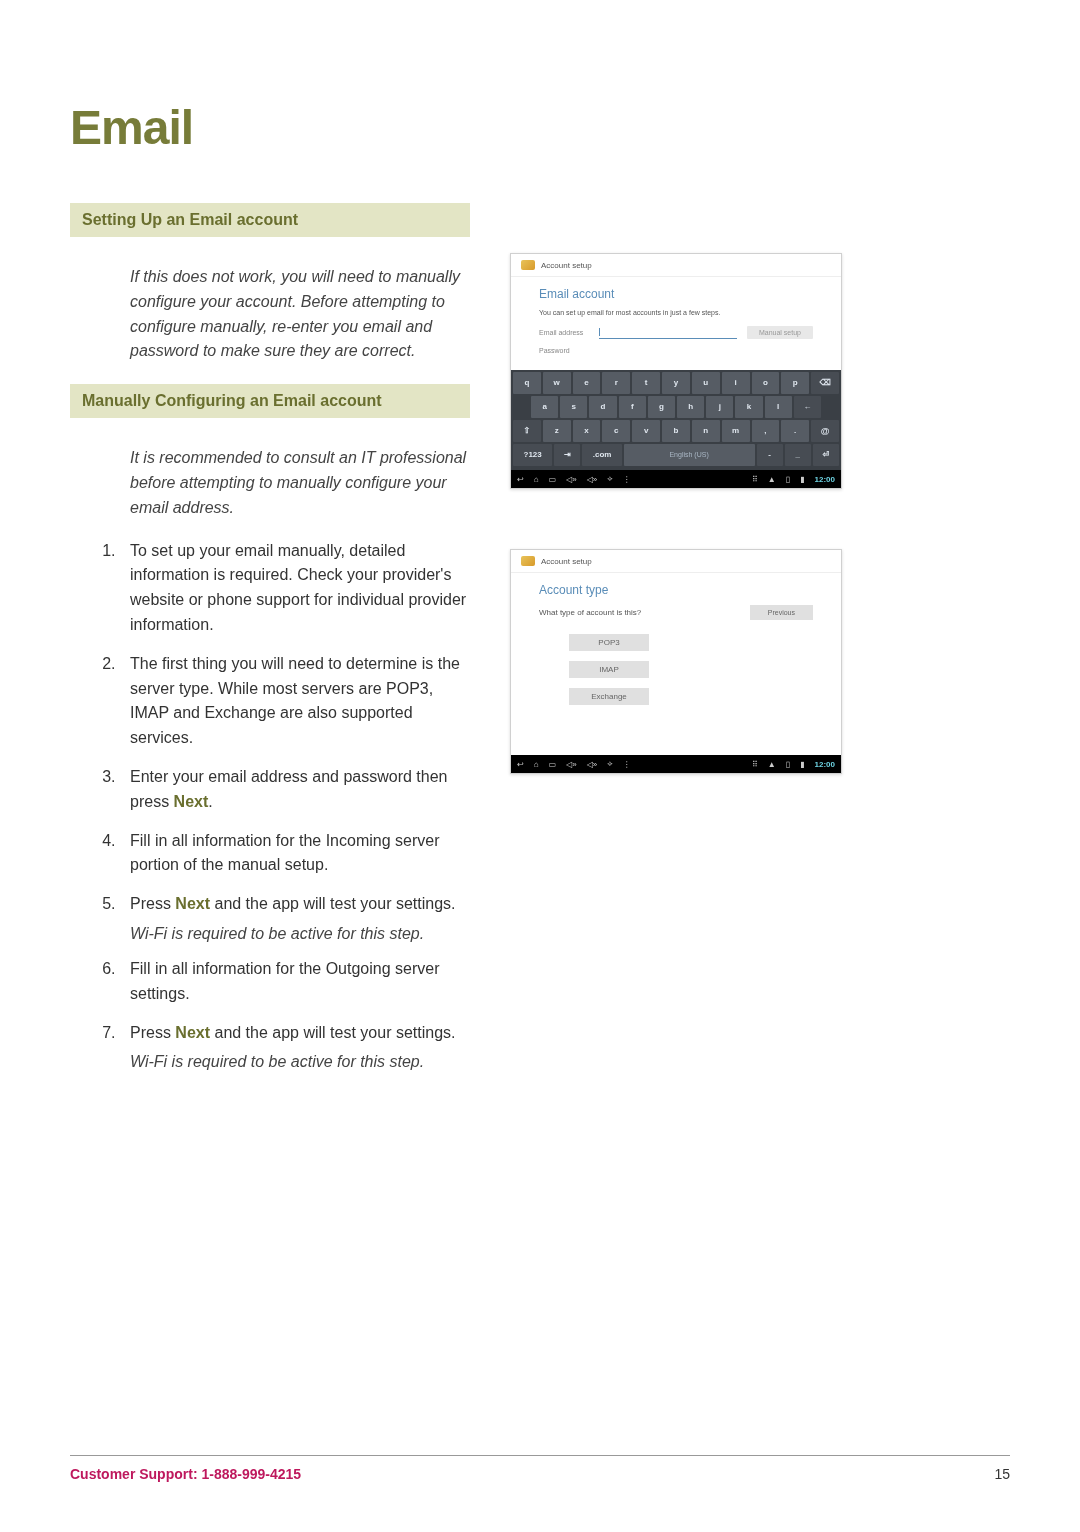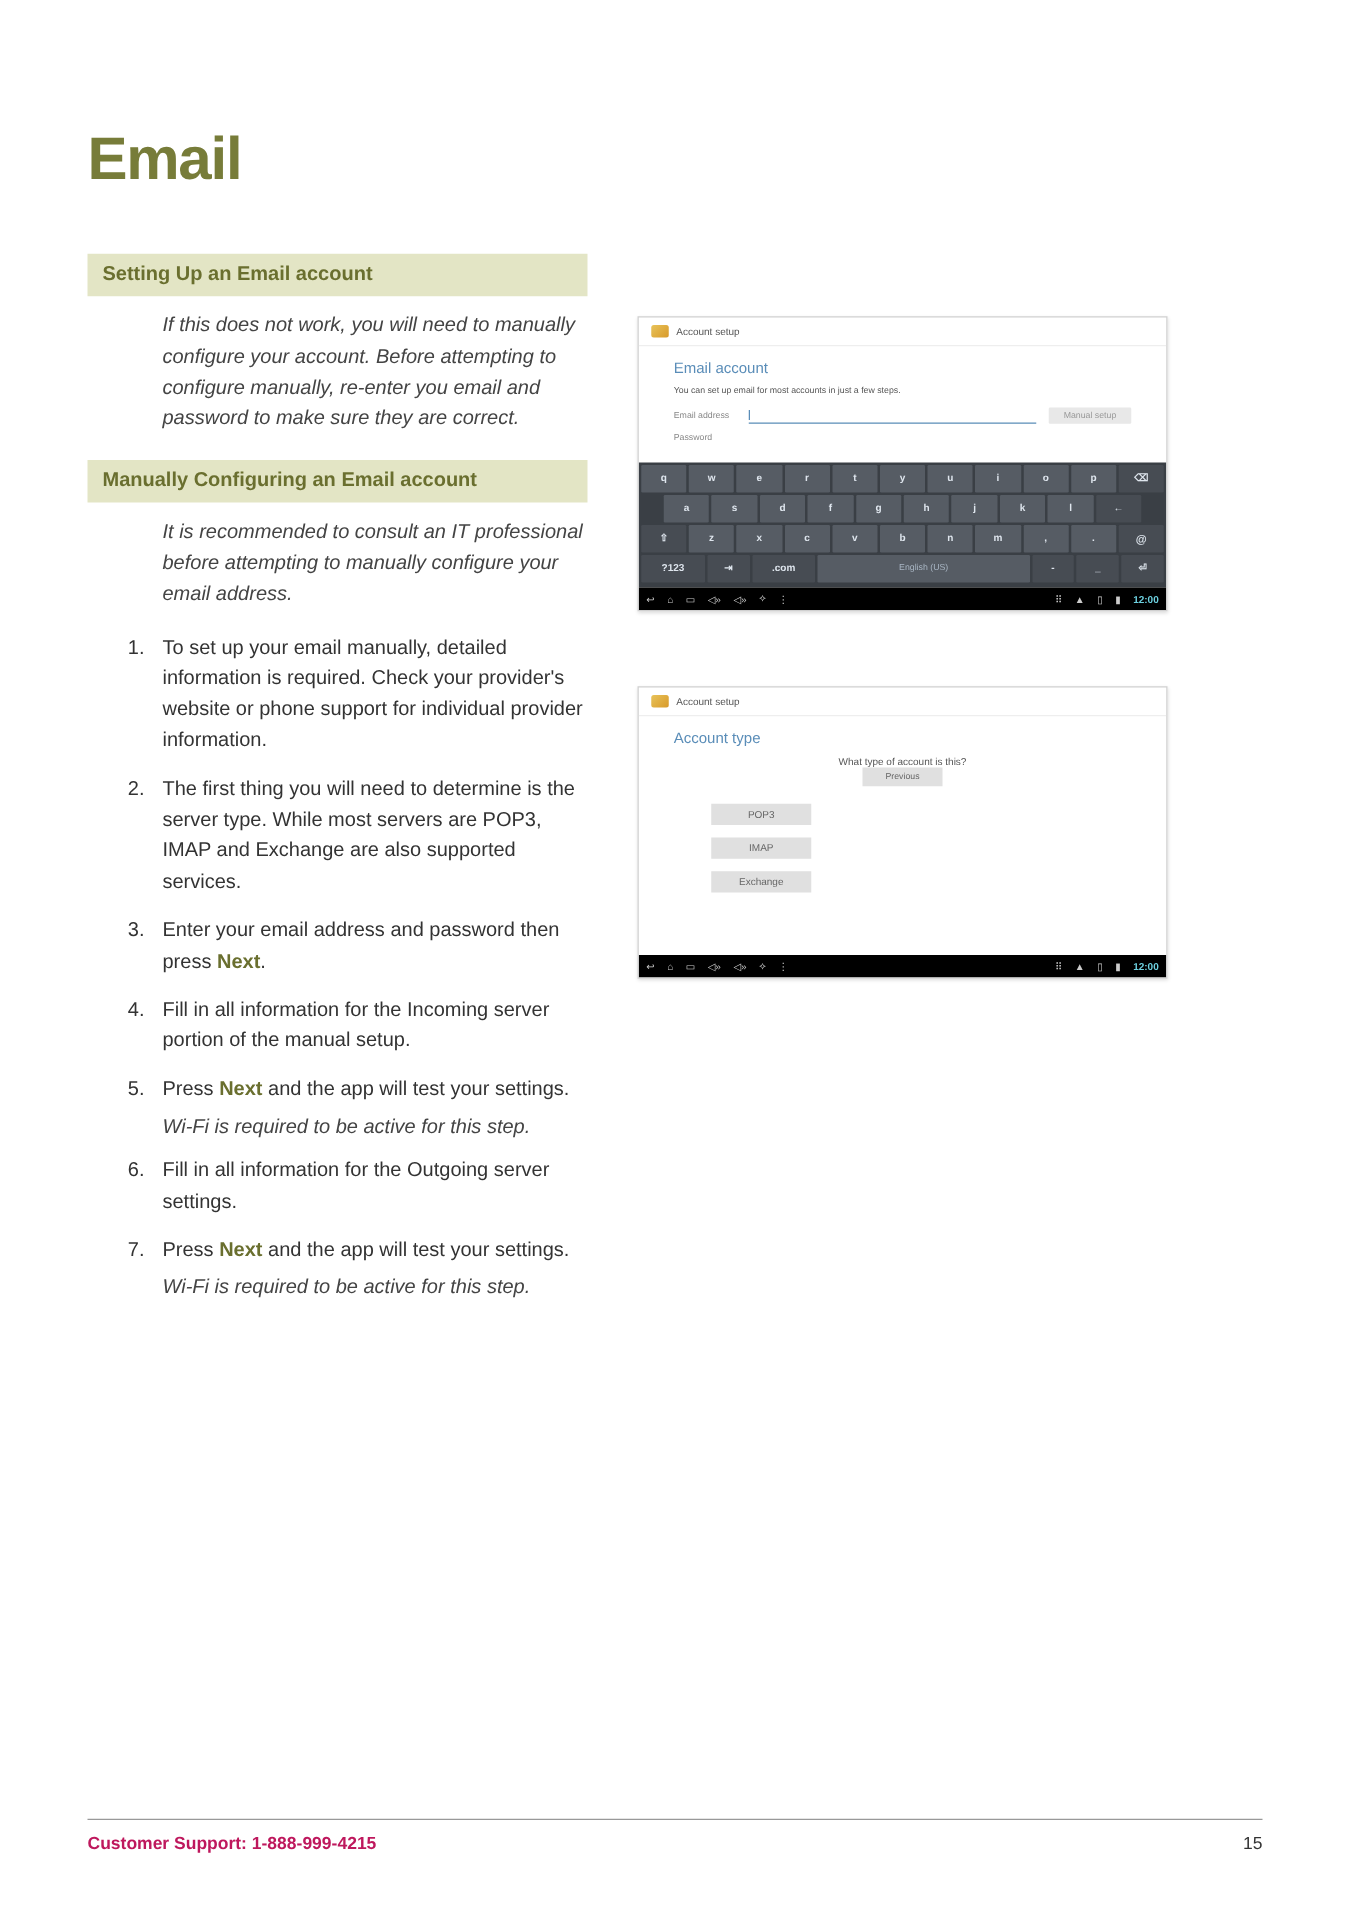--- a/index.html
+++ b/index.html
@@ -21,21 +21,21 @@
     color: #777c39;
     margin-bottom: 28px;
     letter-spacing: -1px;
   }
   .section-header {
     background: #e3e5c5;
     color: #6a6f2f;
     font-weight: 700;
     font-size: 16px;
     padding: 8px 12px;
-    margin-bottom: 12px;
+    margin-bottom: 28px;
     margin-top: 20px;
   }
   ol { list-style: decimal; padding-left: 50px; }
   ol li {
     font-size: 16px;
     line-height: 1.55;
     margin-bottom: 14px;
     color: #333;
     padding-left: 10px;
   }
@@ -63,21 +63,21 @@
     color: #444;
     font-size: 16px;
     padding-left: 60px;
     margin: -6px 0 14px 0;
   }
 
   
   .shot {
     border: 1px solid #d0d0d0;
     background: #fff;
-    width: 424px;
+    width: 332px;
     margin-bottom: 60px;
     box-shadow: 0 1px 3px rgba(0,0,0,0.15);
     font-size: 8px;
     color: #333;
     overflow: hidden;
   }
   .shot-header {
     display: flex;
     align-items: center;
     gap: 6px;
@@ -134,21 +134,21 @@
     justify-content: space-between;
     padding: 2px 6px;
     height: 18px;
   }
   .nav-left, .nav-right { display: flex; gap: 10px; align-items: center; }
   .nav-ic { color: #ccc; font-size: 8px; }
   .nav-time { color: #6dd1e0; font-size: 8px; font-weight: 700; }
 
   
   .atype-body { padding: 10px 28px 40px 28px; }
-  .atype-row { display: flex; justify-content: space-between; align-items: center; margin-bottom: 14px; flex-direction: column; }
+  .atype-row { display: flex; justify-content: space-between; align-items: center; margin-bottom: 14px; }
   .atype-q { font-size: 8px; color: #555; }
   .btn-prev { background: #e0e0e0; color: #666; font-size: 7px; padding: 4px 18px; }
   .atype-btn {
     display: block;
     background: #e0e0e0;
     color: #666;
     font-size: 8px;
     padding: 4px 12px;
     width: 80px;
     text-align: center;

